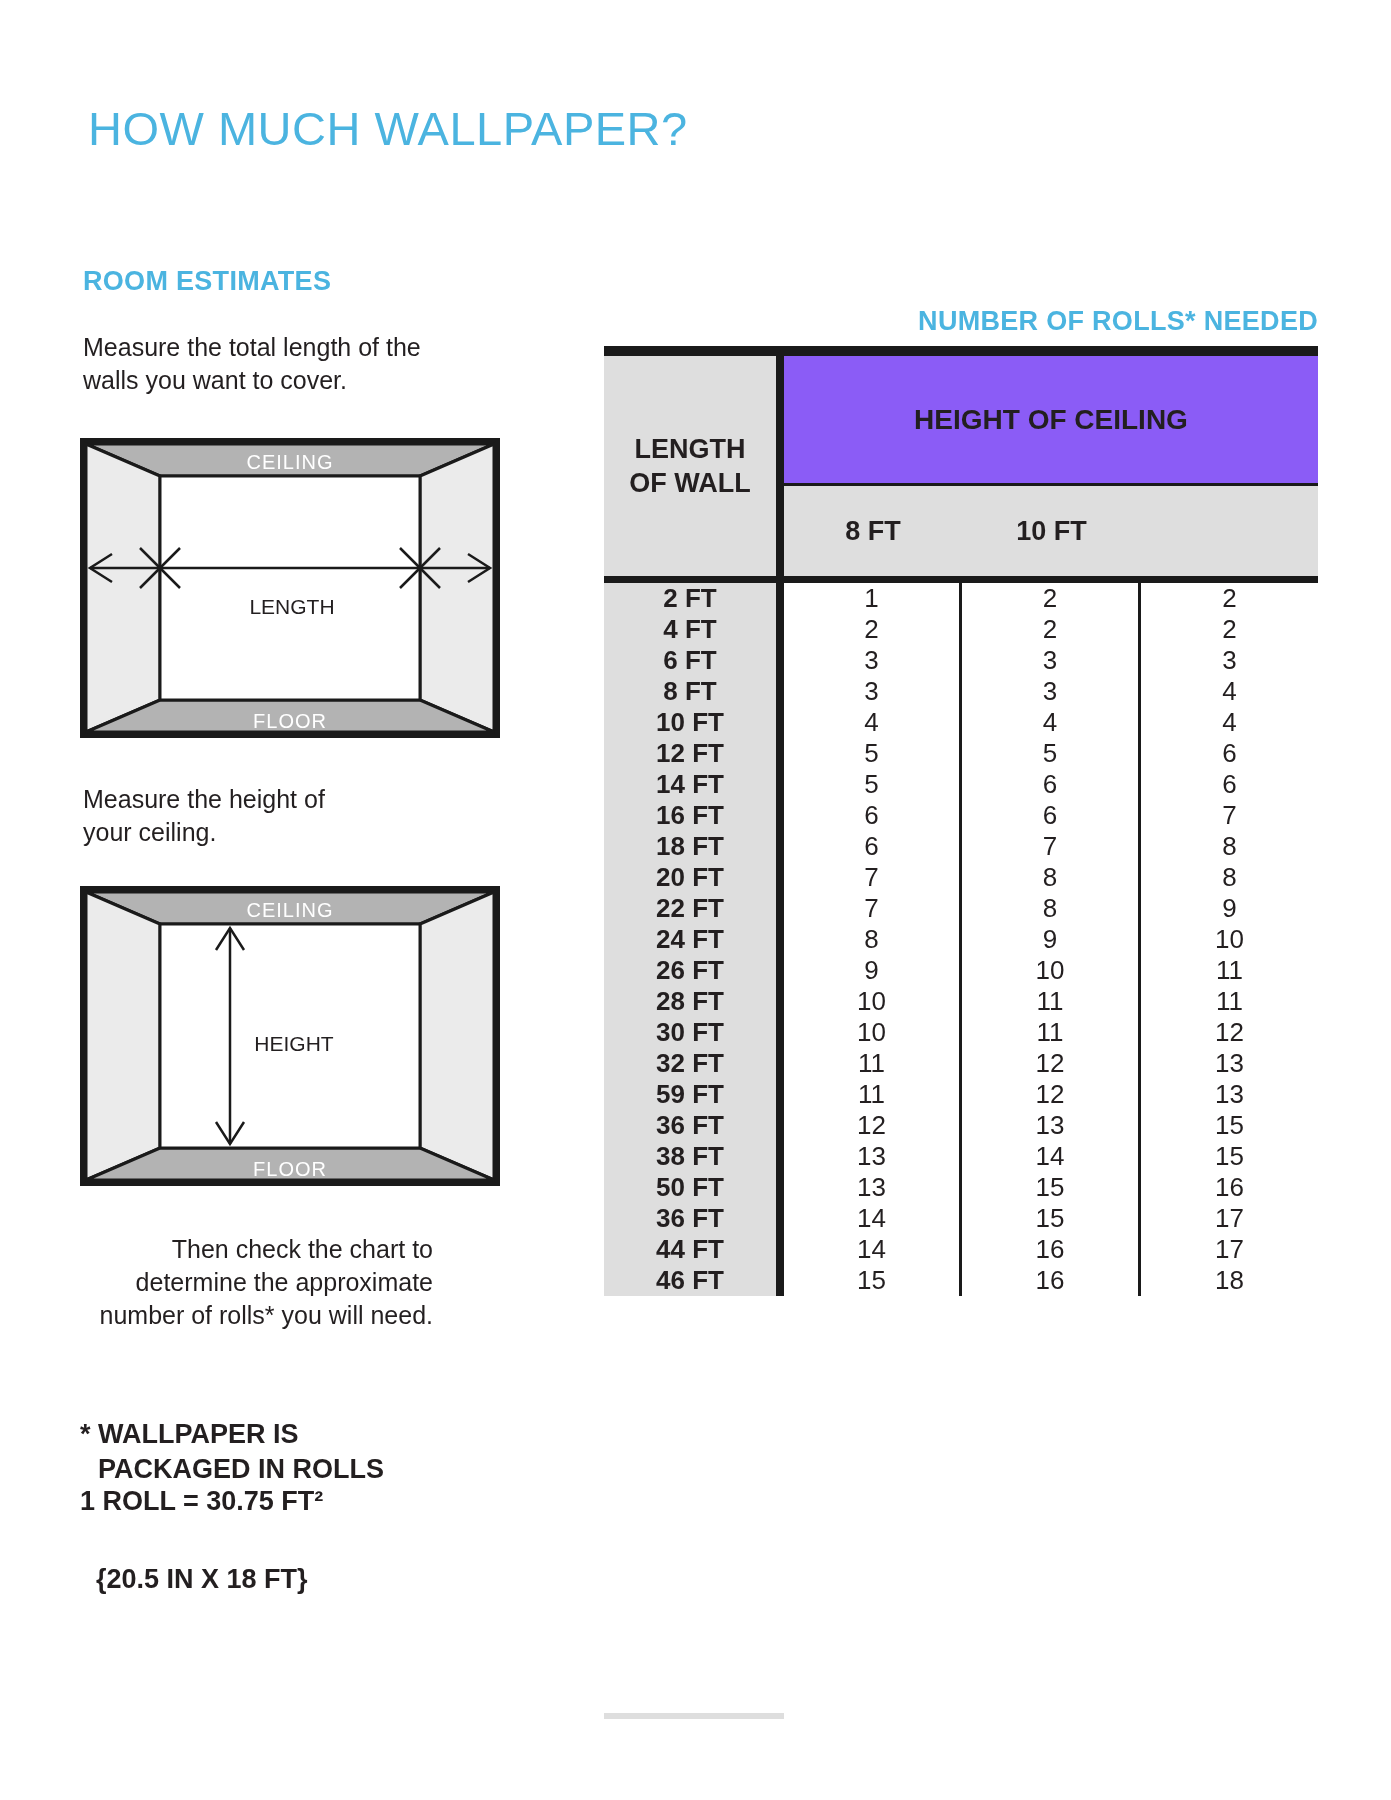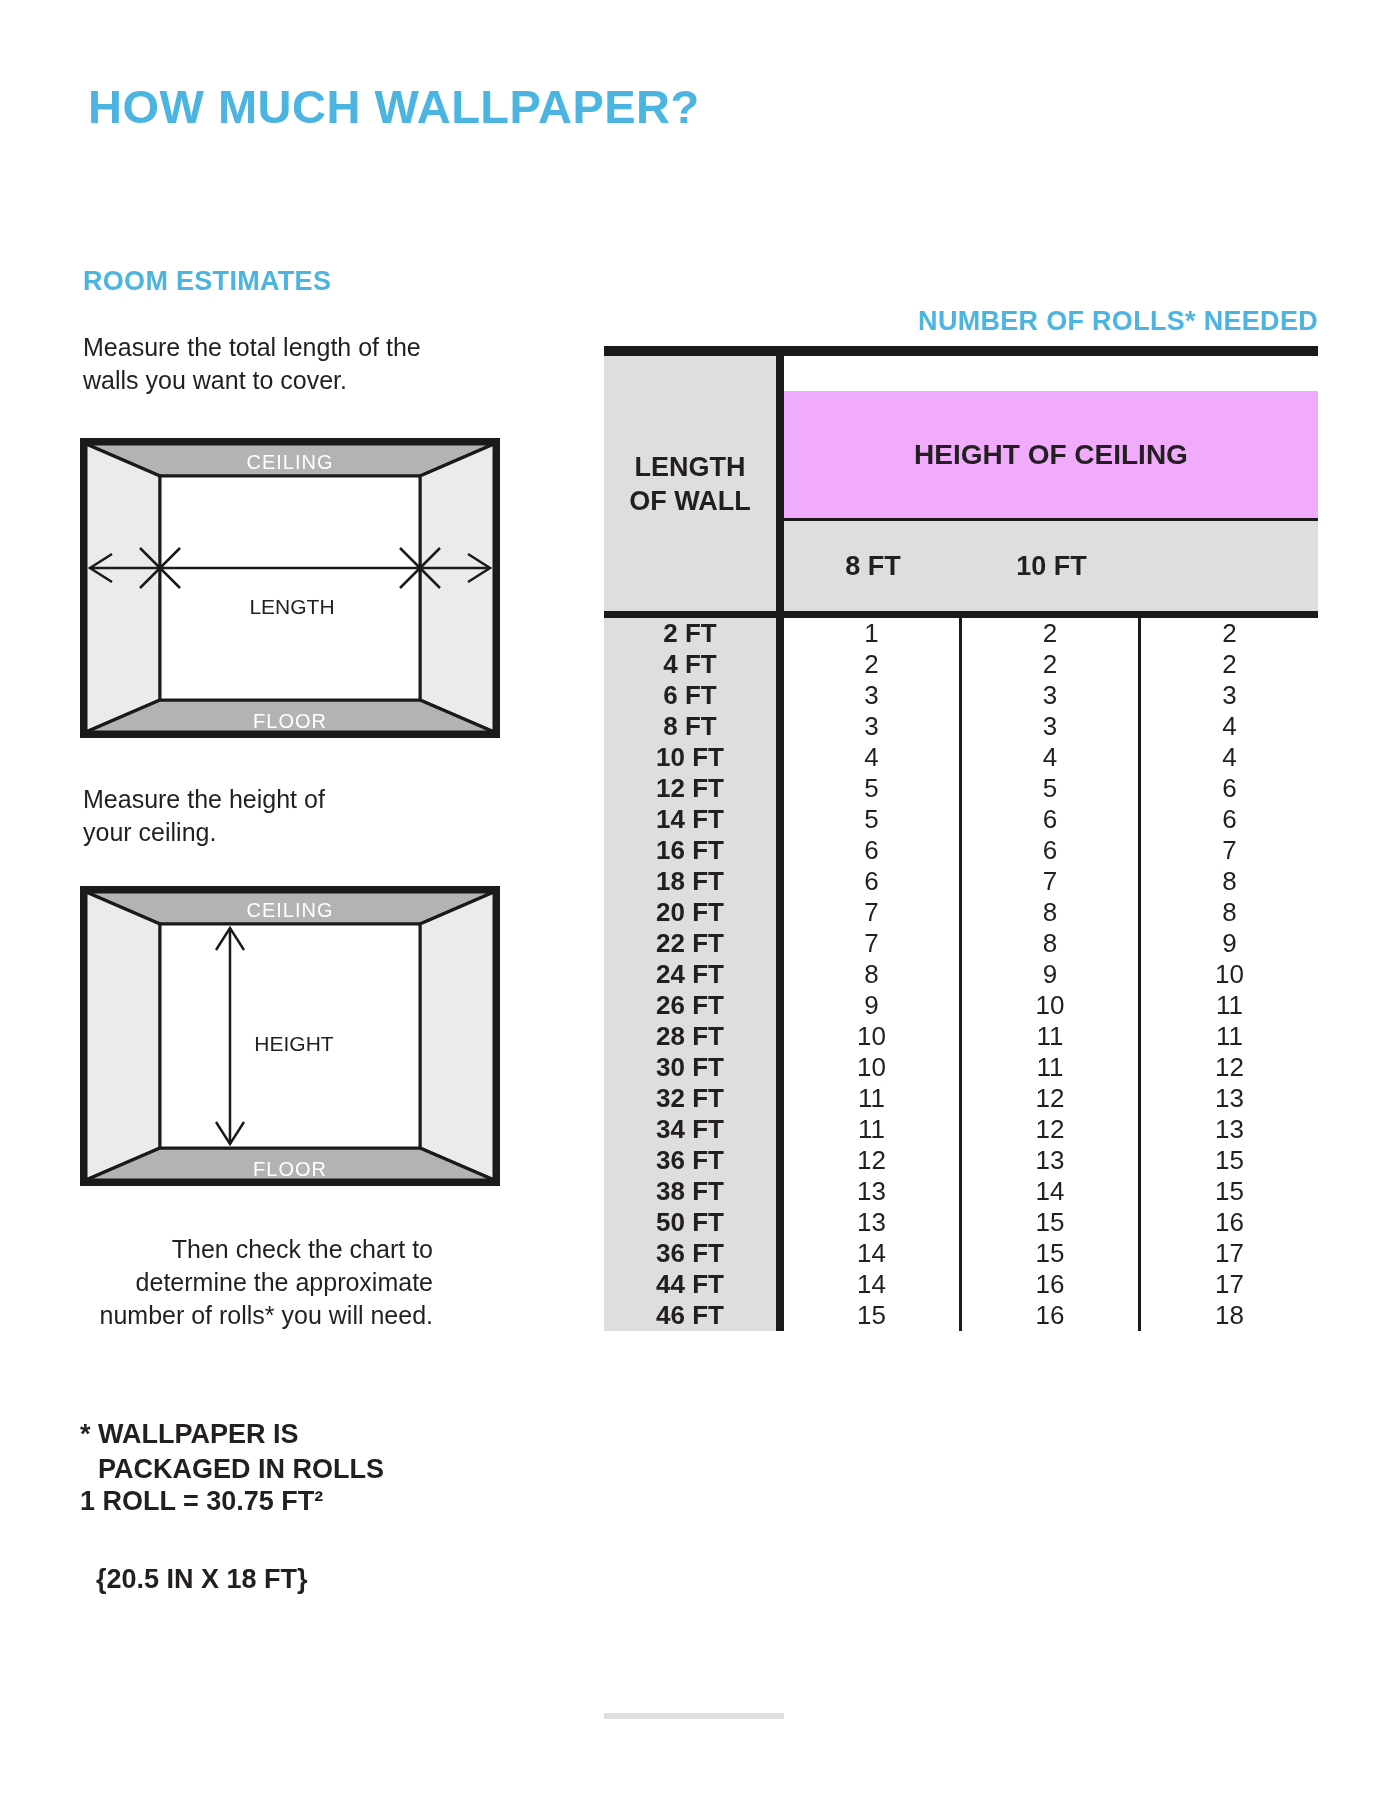--- a/index.html
+++ b/index.html
@@ -2,21 +2,21 @@
 <html><head>
 <meta charset="utf-8">
 <style>
   html,body{margin:0;padding:0;background:#ffffff;}
   .page{
     position:relative;width:1391px;height:1800px;background:#ffffff;overflow:hidden;
     font-family:"Liberation Sans","DejaVu Sans",sans-serif;color:#231f20;
   }
   .abs{position:absolute;}
   .main-title{
-    left:88px;top:48px;font-size:47px;font-weight:700;color:#4bb4e0;letter-spacing:.5px;
+    left:88px;top:70px;font-size:47px;font-weight:400;color:#4bb4e0;letter-spacing:.5px;
   }
   .section-heading{
     font-size:27px;font-weight:700;color:#4bb4e0;letter-spacing:.3px;
   }
   .body-text{font-size:25px;line-height:33px;color:#231f20;}
   .footnote{
     left:80px;top:1390px;width:300px;font-size:27px;font-weight:700;line-height:35px;
     text-indent:-18px;padding-left:18px;
   }
   .roll-line{font-size:27px;font-weight:700;line-height:34px;}
@@ -25,22 +25,22 @@
   .table-title{left:604px;top:270px;width:714px;text-align:right;margin-top:36px;}
   .rolls-table{left:604px;top:346px;width:714px;}
   .top-bar{height:10px;background:#1a1a1a;}
   .hdr{display:grid;grid-template-columns:172px 8px 534px;}
   .hdr-left{
     background:#dedede;display:flex;flex-direction:column;justify-content:center;align-items:center;
     font-size:27px;font-weight:700;line-height:34px;
   }
   .vbar{background:#1a1a1a;}
   .hdr-right .band1{
-    height:127px;background:#f0abfc;border-bottom:3px solid #1a1a1a;
-    display:flex;align-items:center;justify-content:center;font-size:28px;font-weight:700;margin-top:35px;
+    height:127px;background:#8b5cf6;border-bottom:3px solid #1a1a1a;
+    display:flex;align-items:center;justify-content:center;font-size:28px;font-weight:700;
   }
   .hdr-right .band2{
     height:90px;background:#dedede;display:grid;grid-template-columns:178px 179px 177px;
   }
   .hdr-right .band2 div{
     display:flex;align-items:center;justify-content:center;font-size:27px;font-weight:700;
   }
   .hdr-bottom{height:7px;background:#1a1a1a;}
   .trow{display:grid;grid-template-columns:172px 8px 178px 179px 177px;height:31px;box-sizing:border-box;border-bottom:3px solid #1a1a1a;}
   .trow:last-child{border-bottom:5px solid #1a1a1a;}
@@ -254,21 +254,21 @@
 
   <div class="trow">
     <div class="rlabel">32 FT</div>
     <div class="vbar"></div>
     <div class="rval b">11</div>
     <div class="rval b">12</div>
     <div class="rval">13</div>
   </div>
 
   <div class="trow">
-    <div class="rlabel">34 FT</div>
+    <div class="rlabel">59 FT</div>
     <div class="vbar"></div>
     <div class="rval b">11</div>
     <div class="rval b">12</div>
     <div class="rval">13</div>
   </div>
 
   <div class="trow">
     <div class="rlabel">36 FT</div>
     <div class="vbar"></div>
     <div class="rval b">12</div>

